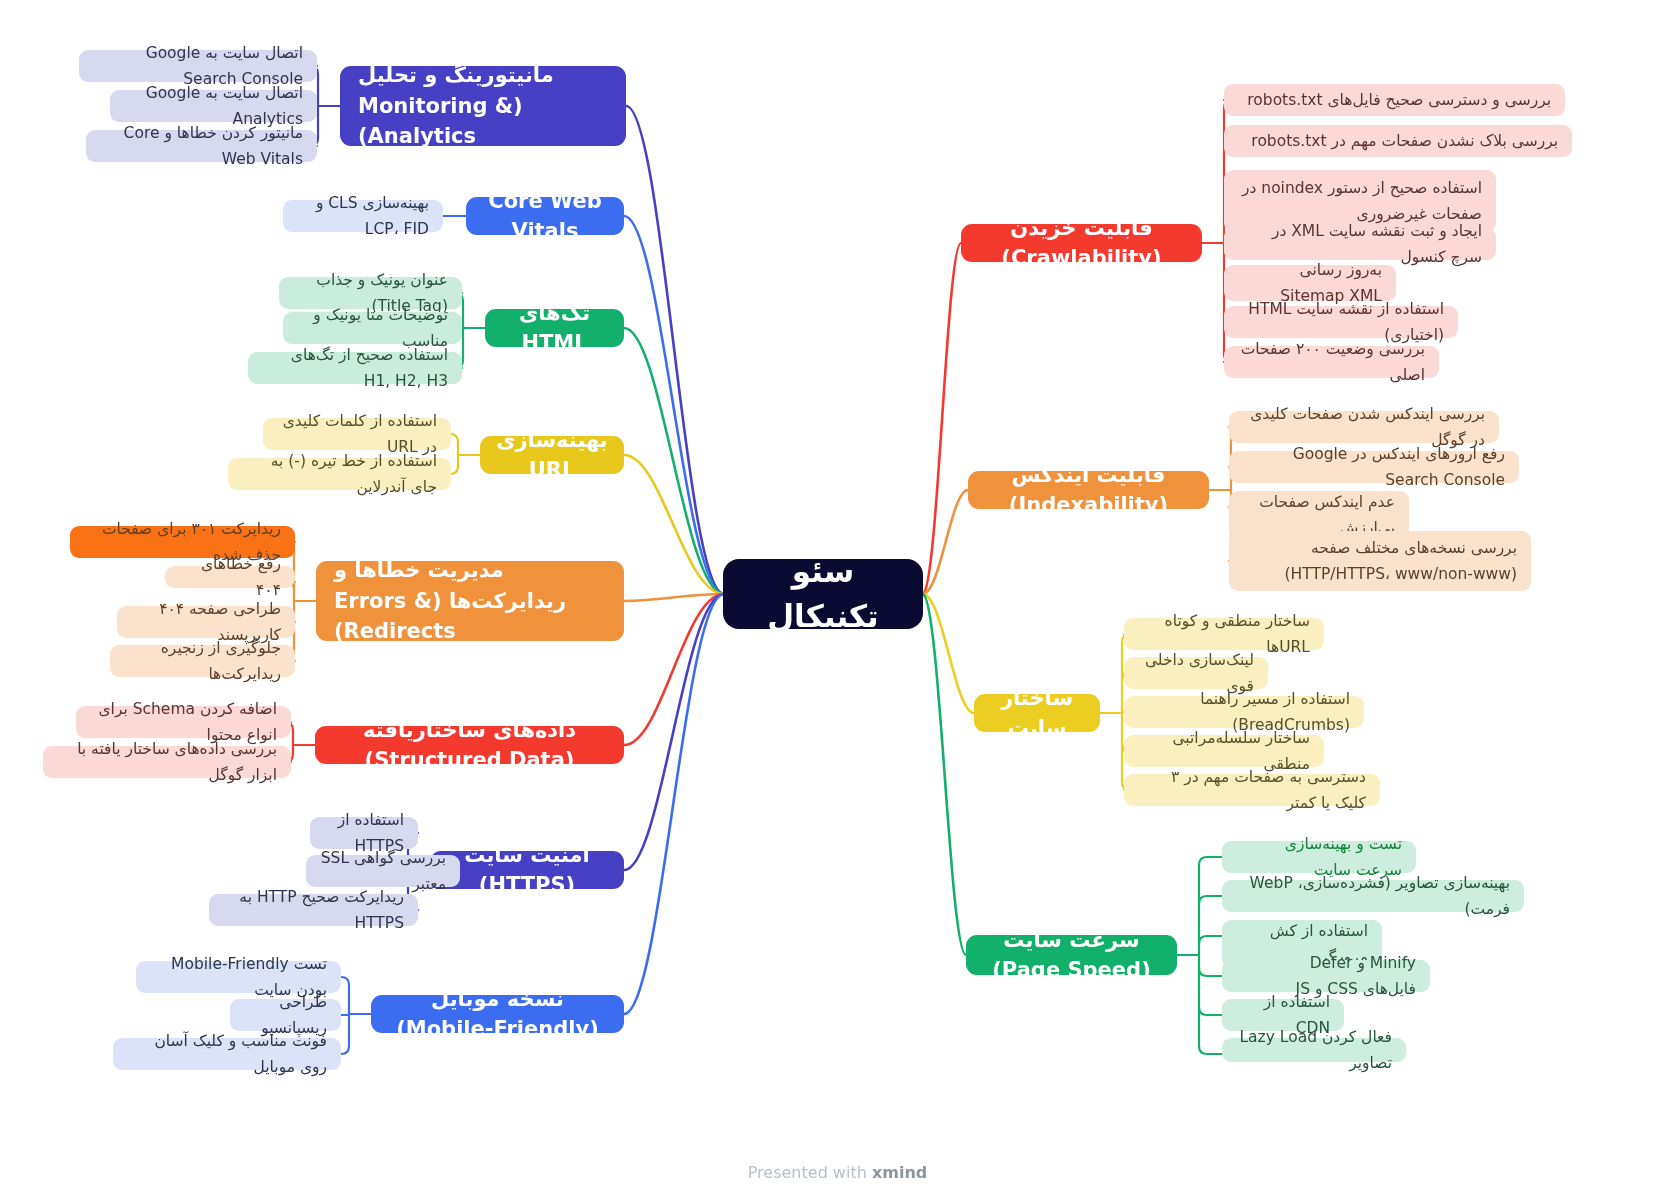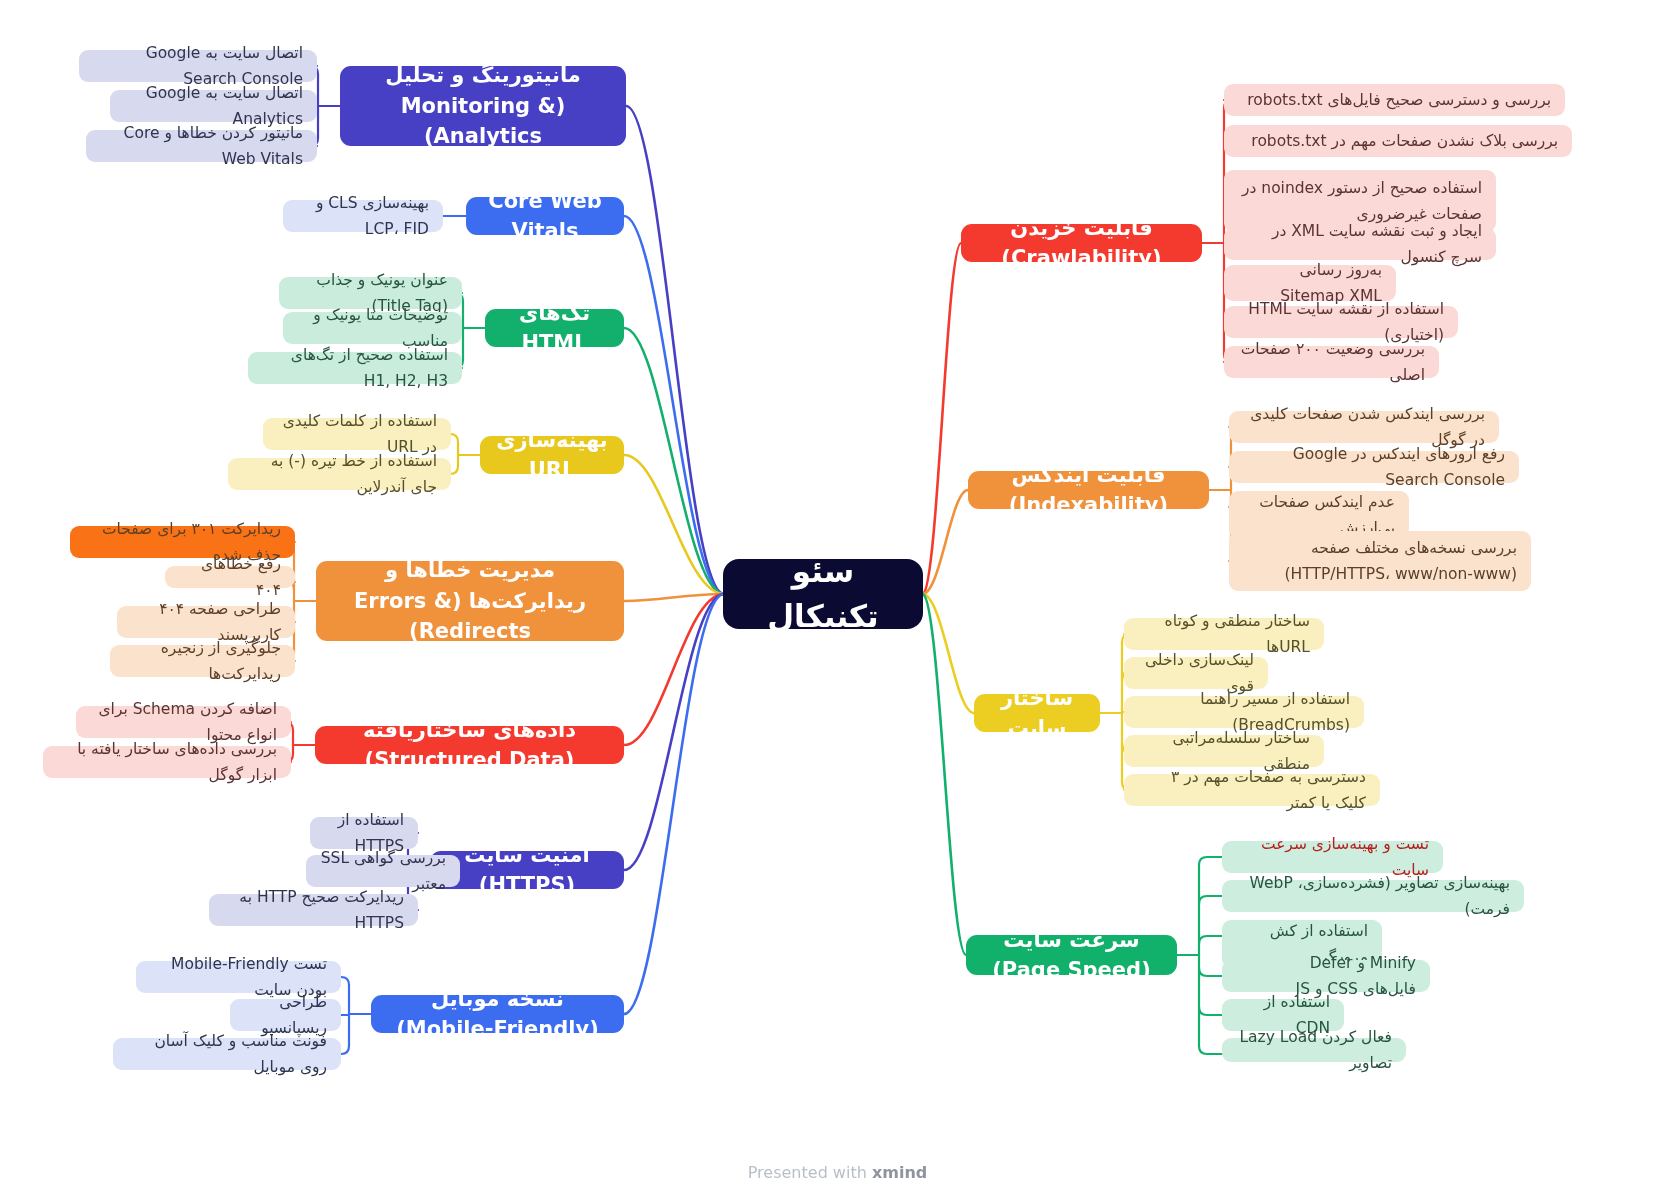--- a/index.html
+++ b/index.html
@@ -17,21 +17,21 @@
 
   
   .central {
     background: #0a0a32; color: #ffffff; font-size: 31px; font-weight: 700;
     border-radius: 16px; padding: 0 30px; letter-spacing: .2px;
   }
 
   
   .main {
     color: #ffffff; font-size: 21px; font-weight: 700; padding: 10px 18px;
-    border-radius: 11px; text-align: center; justify-content: flex-start;
+    border-radius: 11px; text-align: left; justify-content: flex-start;
   }
   .main.center-txt { justify-content: center; text-align: center; }
 
   
   .leaf {
     font-size: 15.5px; font-weight: 400; padding: 8px 14px; border-radius: 9px;
     text-align: right; justify-content: flex-start; line-height: 1.7;
   }
   .leaf.rt { text-align: right; }
 
@@ -149,21 +149,21 @@
   <div class="node main center-txt" style="left:974px; top:694px; width:126px; height:38px; background:#ecce23;">ساختار سایت</div>
 
   <div class="node leaf rt" style="left:1124px; top:618px; width:200px; height:32px; background:#faf0bf; color:#54502a;">ساختار منطقی و کوتاه URLها</div>
   <div class="node leaf rt" style="left:1124px; top:657px; width:144px; height:32px; background:#faf0bf; color:#54502a;">لینک‌سازی داخلی قوی</div>
   <div class="node leaf rt" style="left:1124px; top:696px; width:240px; height:32px; background:#faf0bf; color:#54502a;">استفاده از مسیر راهنما (BreadCrumbs)</div>
   <div class="node leaf rt" style="left:1124px; top:735px; width:200px; height:32px; background:#faf0bf; color:#54502a;">ساختار سلسله‌مراتبی منطقی</div>
   <div class="node leaf rt" style="left:1124px; top:774px; width:256px; height:32px; background:#faf0bf; color:#54502a;">دسترسی به صفحات مهم در ۳ کلیک یا کمتر</div>
 
   <div class="node main center-txt" style="left:966px; top:935px; width:211px; height:40px; background:#11b06b;">سرعت سایت (Page Speed)</div>
 
-  <div class="node leaf rt" style="left:1222px; top:841px; width:221px; height:32px; background:#cdeede; color:#b91c1c;">تست و بهینه‌سازی سرعت سایت</div>
+  <div class="node leaf rt" style="left:1222px; top:841px; width:194px; height:32px; background:#cdeede; color:#15803d;">تست و بهینه‌سازی سرعت سایت</div>
   <div class="node leaf rt" style="left:1222px; top:880px; width:302px; height:32px; background:#cdeede; color:#27543f;">بهینه‌سازی تصاویر (فشرده‌سازی، WebP فرمت)</div>
   <div class="node leaf rt" style="left:1222px; top:920px; width:160px; height:48px; background:#cdeede; color:#27543f;">استفاده از کش مرورگر</div>
   <div class="node leaf rt" style="left:1222px; top:960px; width:208px; height:32px; background:#cdeede; color:#27543f;padding-left:41px;">Minify و Defer فایل‌های CSS و JS</div>
   <div class="node leaf rt" style="left:1222px; top:999px; width:122px; height:32px; background:#cdeede; color:#27543f;">استفاده از CDN</div>
   <div class="node leaf rt" style="left:1222px; top:1038px; width:184px; height:24px; background:#cdeede; color:#27543f;">فعال کردن Lazy Load تصاویر</div>
 
   <div class="node main" style="left:340px; top:66px; width:286px; height:80px; background:#4740c4;">مانیتورینگ و تحلیل (Monitoring &amp; Analytics)</div>
 
   <div class="node leaf rt" style="left:79px; top:50px; width:238px; height:32px; background:#d7d9ef; color:#31334f;">اتصال سایت به Google Search Console</div>
   <div class="node leaf rt" style="left:110px; top:90px; width:207px; height:32px; background:#d7d9ef; color:#31334f;">اتصال سایت به Google Analytics</div>

